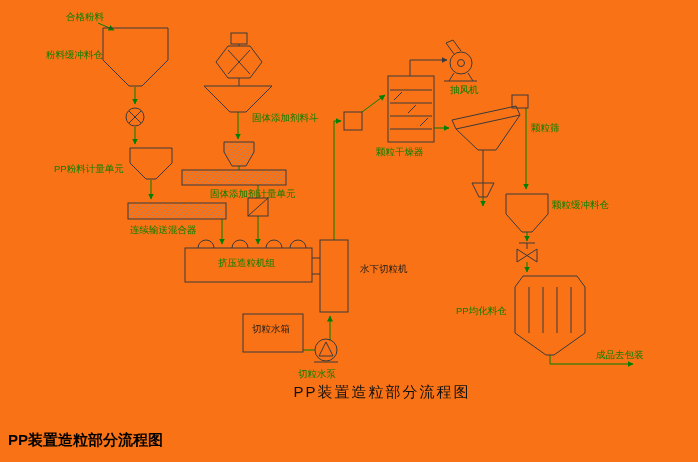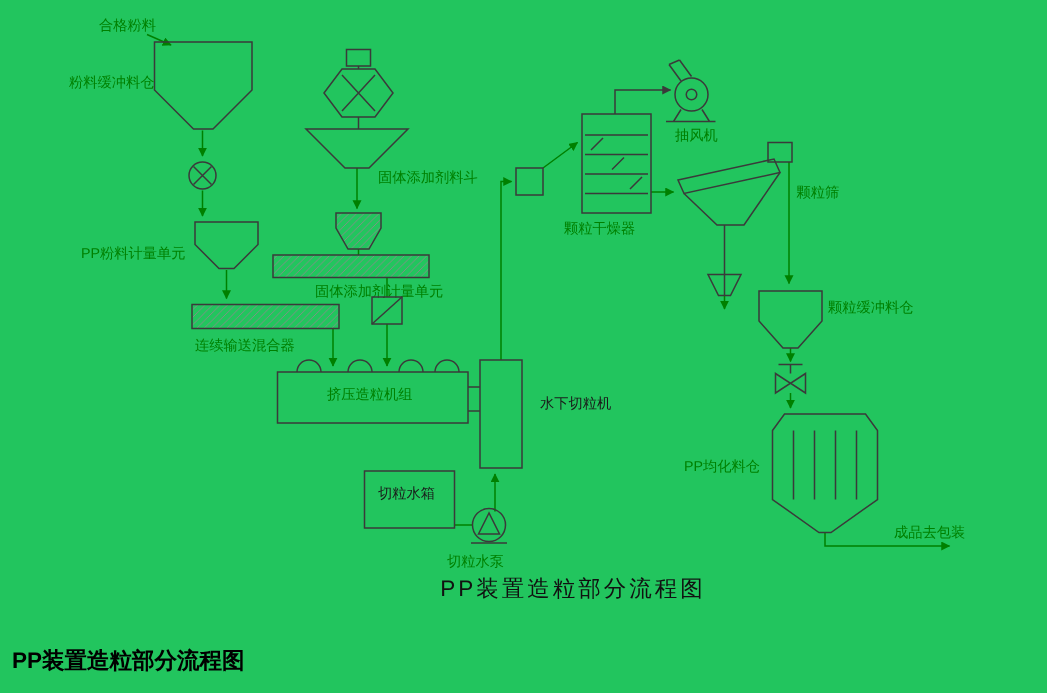--- a/index.html
+++ b/index.html
@@ -1,19 +1,19 @@
 <!DOCTYPE html>
 <html><head>
 <meta charset="utf-8">
 <style>
   html,body{margin:0;padding:0;background:#fff;}
   #screen{
     position:relative;
     width:698px;height:462px;
-    background:#22c55e;
+    background:#f97316;
     font-family:"Liberation Sans", sans-serif;
     overflow:hidden;
   }
   svg text{font-family:"Liberation Sans", sans-serif;}
   .lblg{fill:#008000;font-size:9.5px;}
   .lblk{fill:#1a1a1a;font-size:9.5px;}
   .ttl{fill:#111;font-size:15px;letter-spacing:2px;}
   .eq{stroke:#3a3a3a;stroke-width:1;fill:none;}
   .eqh{stroke:#3a3a3a;stroke-width:1;}
   .fl{stroke:#008000;stroke-width:1;fill:none;}

